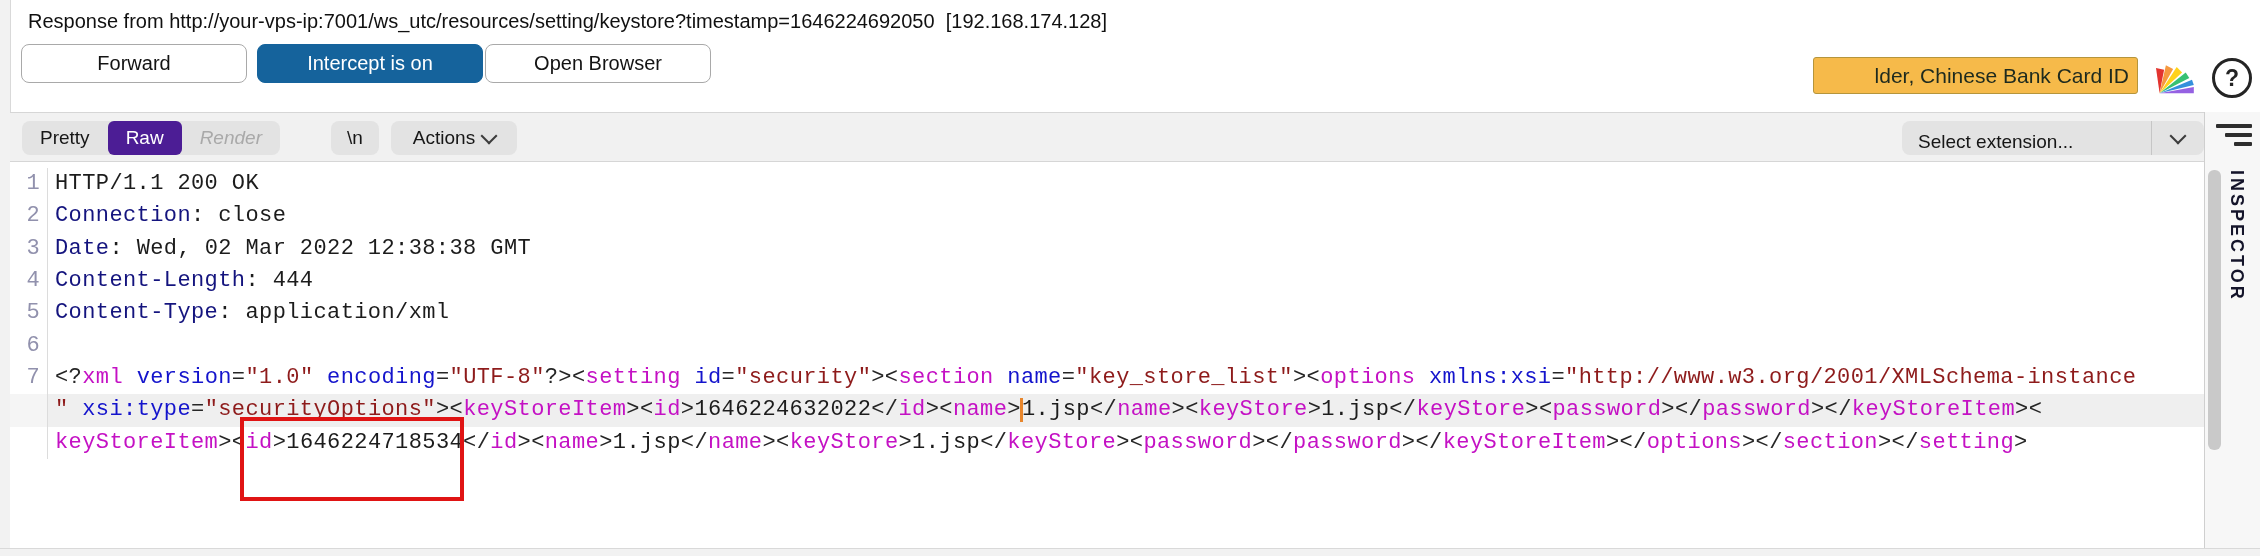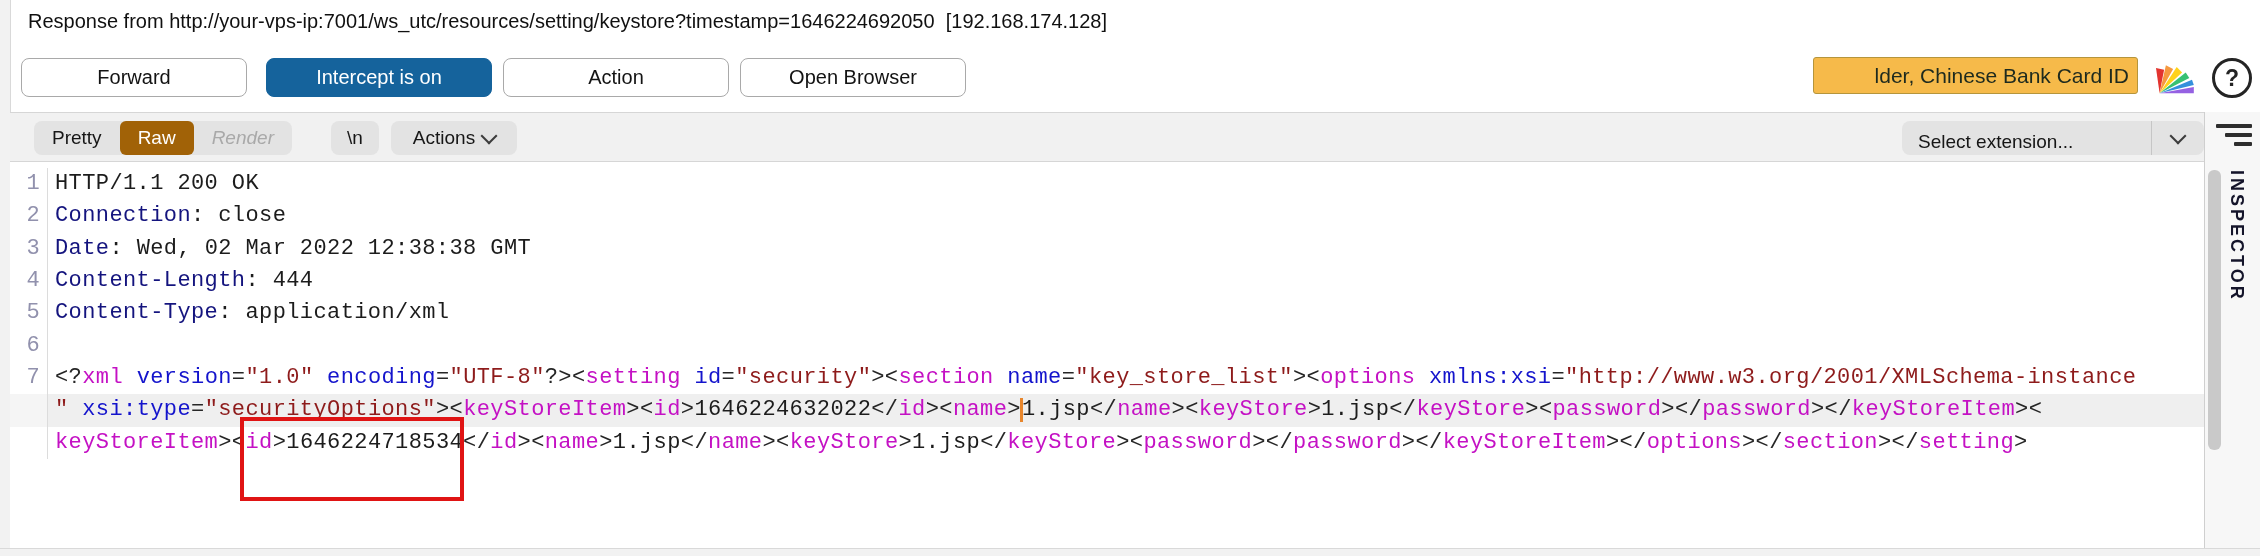--- a/index.html
+++ b/index.html
@@ -7,37 +7,37 @@
   #app{position:relative;width:2260px;height:556px;background:#fff;}
 
   
   .left-strip{position:absolute;left:0;top:0;width:10px;height:556px;background:#f2f2f2;border-right:1px solid #d9d9d9;}
   .bottom-strip{position:absolute;left:0;top:548px;width:2260px;height:8px;background:#f2f2f2;border-top:1px solid #d9d9d9;}
 
   
   .title{position:absolute;left:28px;top:10px;font-size:20px;color:#101010;white-space:pre;}
 
   
-  .btnrow{position:absolute;left:13px;top:58px;display:flex;gap:11px;padding-left:8px;}
+  .btnrow{position:absolute;left:13px;top:44px;display:flex;gap:2px;padding-left:8px;}
   .btn{width:224px;height:37px;display:flex;align-items:center;justify-content:center;
        background:#fff;border:1.5px solid #a9a9a9;border-radius:8px;font-size:20px;color:#131313;cursor:default;}
   .btn.primary{background:#15639c;border-color:#15639c;color:#fff;margin-left:8px;}
   .hl-field{position:absolute;left:1813px;top:57px;width:325px;height:37px;box-sizing:border-box;
        background:#f6ba4a;border:1.5px solid #b5953c;border-radius:3px;display:flex;align-items:center;
        justify-content:flex-end;overflow:hidden;font-size:21px;color:#1e2a1e;padding:16px 8px;white-space:pre;}
   .rainbow{position:absolute;left:2150px;top:59px;width:48px;height:36px;}
   .help{position:absolute;left:2212px;top:58px;width:34px;height:34px;border:3px solid #242424;border-radius:50%;
        display:flex;align-items:center;justify-content:center;font-size:23px;font-weight:bold;color:#242424;}
 
   
   .tabbar{position:absolute;left:10px;top:112px;width:2194px;height:50px;background:#f1f1f1;
        border-top:1px solid #d6d6d6;border-bottom:1px solid #d6d6d6;box-sizing:border-box;}
-  .seg{position:absolute;left:12px;top:8px;height:34px;display:flex;background:#e3e3e3;border-radius:8px;overflow:hidden;margin-left:12px;}
+  .seg{position:absolute;left:12px;top:8px;height:34px;display:flex;background:#e3e3e3;border-radius:8px;overflow:hidden;}
   .seg .tab{display:flex;align-items:center;padding:0 18px;font-size:19px;color:#161616;}
-  .seg .tab.sel{background:#a16207;color:#fff;border-radius:6px;}
+  .seg .tab.sel{background:#4c1d95;color:#fff;border-radius:6px;}
   .seg .tab.dis{color:#a9a9a9;font-style:italic;}
   .pill{position:absolute;top:8px;height:34px;background:#e3e3e3;border-radius:8px;display:flex;
        align-items:center;justify-content:center;font-size:19px;color:#161616;}
   .pill.nl{left:321px;width:48px;}
   .pill.actions{left:381px;width:126px;gap:8px;}
   .chev{width:10px;height:10px;border-left:2.5px solid #3c3c3c;border-bottom:2.5px solid #3c3c3c;
        transform:rotate(-45deg);margin-top:-5px;}
   .pill.selext{left:1892px;width:302px;justify-content:flex-start;}
   .selext .lbl{flex:1;padding-left:16px;margin-top:8px;}
   .selext .divider{width:1px;height:34px;background:#c6c6c6;}
@@ -69,21 +69,20 @@
 <body>
 
 <div id="app">
   <div class="left-strip"></div>
 
   <div class="title">Response from http://your-vps-ip:7001/ws_utc/resources/setting/keystore?timestamp=1646224692050  [192.168.174.128]</div>
 
   <div class="btnrow">
     <div class="btn">Forward</div>
     <div class="btn primary">Intercept is on</div>
-    <div class="btn">Action</div>
     <div class="btn">Open Browser</div>
   </div>
 
   <div class="hl-field">lder, Chinese Bank Card ID</div>
 
   <svg class="rainbow" viewBox="0 0 48 40">
     <polygon points="8,38 4,10 13,12" fill="#e3342f"></polygon>
     <polygon points="8,38 15,7 23,11" fill="#f6993f"></polygon>
     <polygon points="8,38 27,9 33,15" fill="#ffd21a"></polygon>
     <polygon points="8,38 37,15 41,21" fill="#38c172"></polygon>

